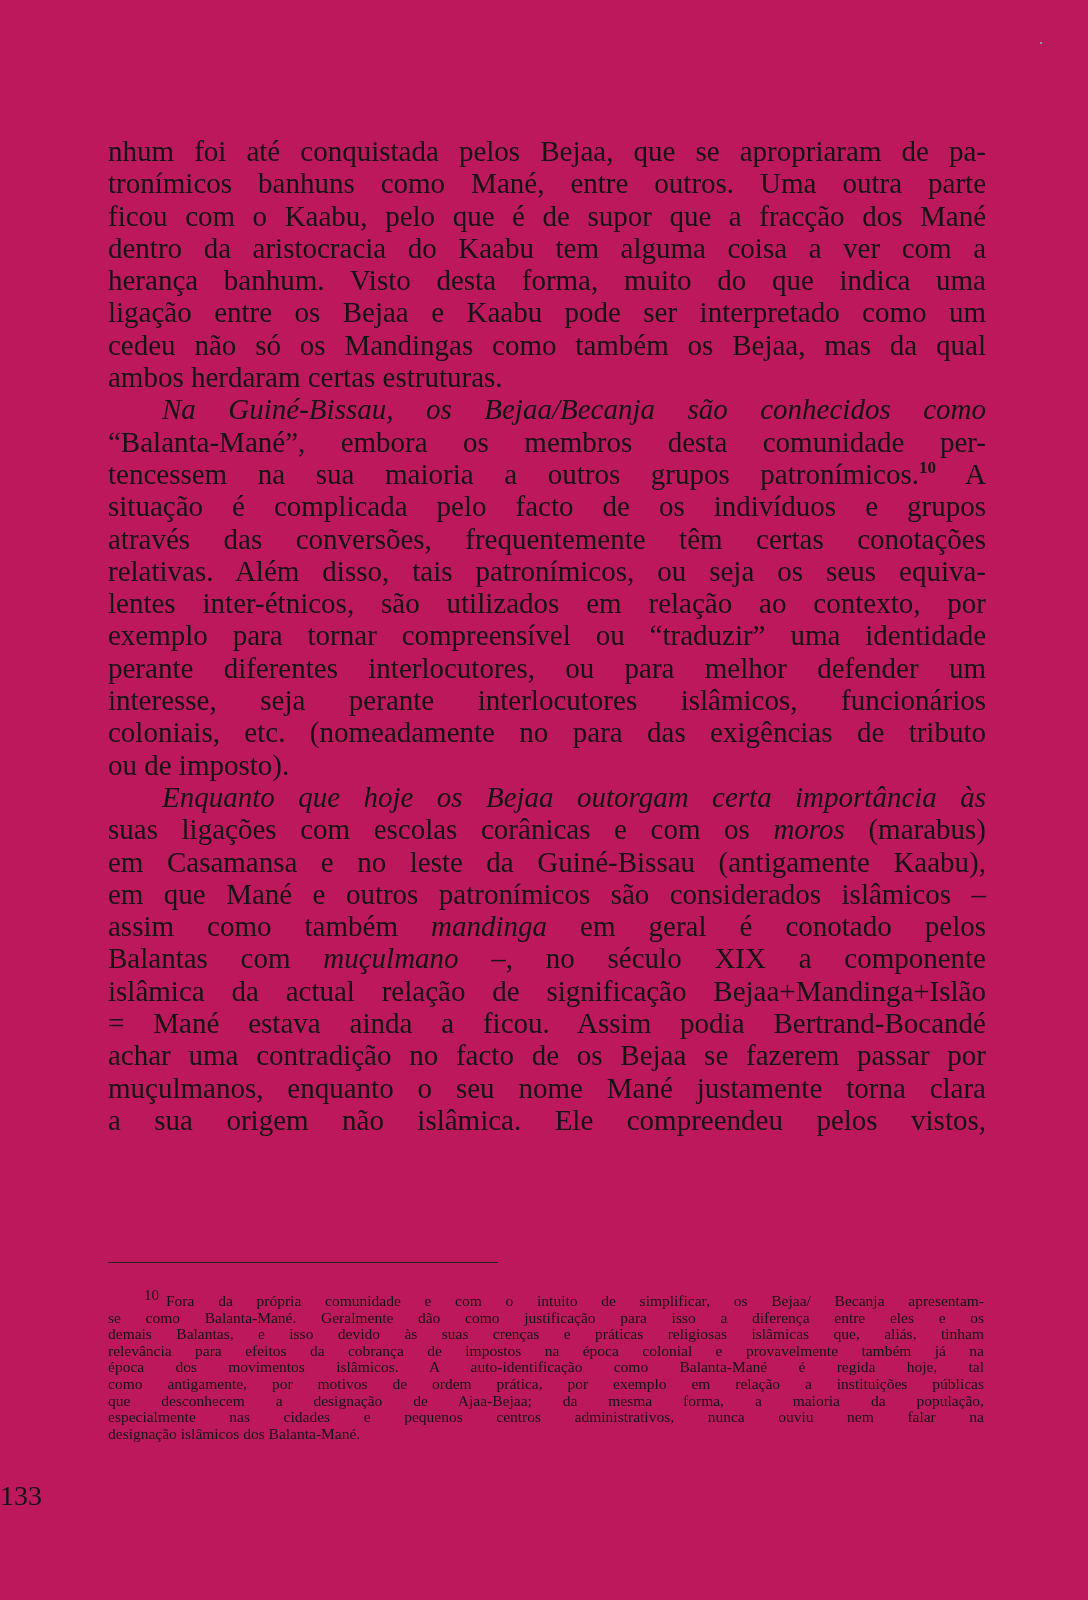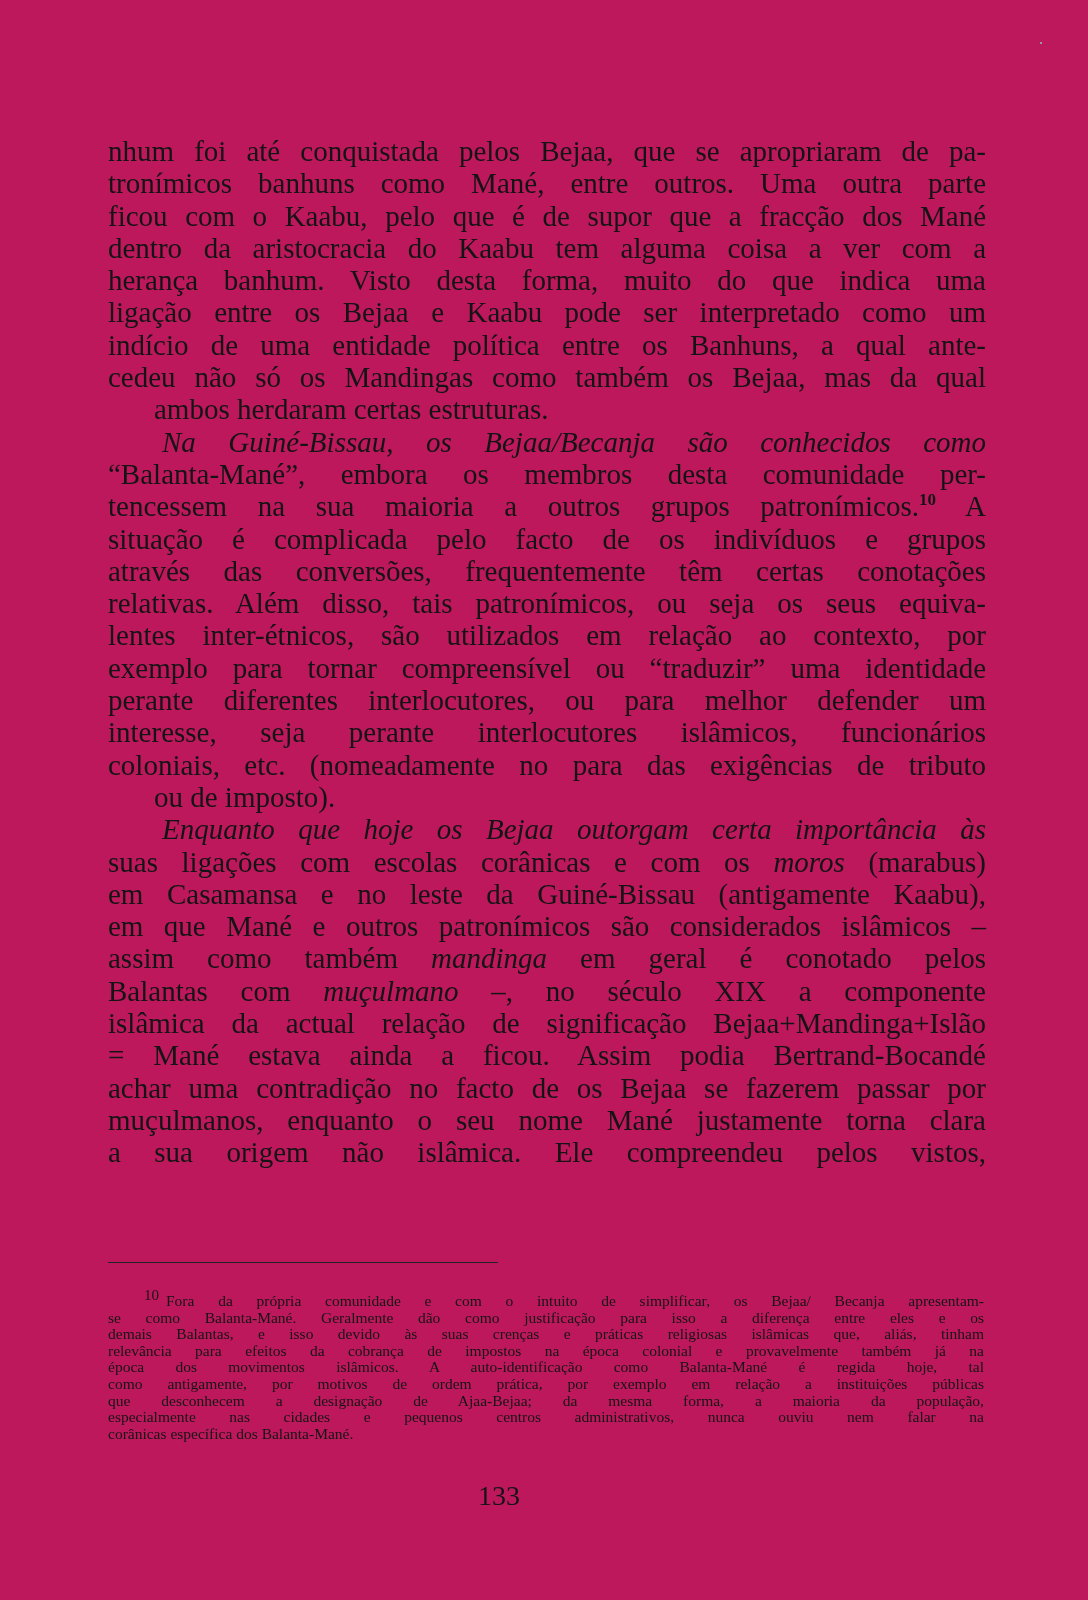--- a/index.html
+++ b/index.html
@@ -4,55 +4,54 @@
 <style>
   html, body { margin: 0; padding: 0; background: #ffffff; }
   body { width: 1088px; height: 1600px; position: relative; overflow: hidden; color: #141414; }
   .page { position: absolute; left: 0; top: 0; width: 1088px; height: 1600px; background: #be185d; }
   .body-text {
     position: absolute; left: 108px; top: 135px; width: 878px;
     font-family: "Liberation Serif", "DejaVu Serif", serif;
     font-size: 29px; line-height: 32.3px;
   }
   .line { display: block; height: 32.3px; white-space: nowrap; text-align: justify; text-align-last: justify; }
-  .line.last { text-align-last: left; margin-left: 46px; }
+  .line.last { text-align-last: left; }
   .line.indent { padding-left: 54px; font-style: italic; }
   .it { font-style: italic; margin-top: 15px; }
   sup { font-size: 17px; line-height: 0; vertical-align: 11px; font-weight: bold; }
   .rule { position: absolute; left: 108px; top: 1262px; width: 390px; height: 0; border-top: 1.5px solid #222; }
   .footnotes {
     position: absolute; left: 108px; top: 1293px; width: 876px;
     font-family: "Liberation Serif", "DejaVu Serif", serif;
     font-size: 15.5px; line-height: 16.6px;
   }
   .fn-line { display: block; white-space: nowrap; text-align: justify; text-align-last: justify; height: 16.6px; }
   .fn-line.last { text-align-last: left; }
   .fn-line.first { padding-left: 36px; position: relative; }
   .fn-num { position: absolute; left: 36px; top: -6px; font-size: 15px; }
   .fn-first-text { padding-left: 22px; }
   .page-number {
-    position: absolute; left: 0; width: 998px; top: 1480px; text-align: center;
+    position: absolute; left: 0; width: 998px; top: 1480px; 
     font-family: "Liberation Serif", "DejaVu Serif", serif; font-size: 28px;
   }
   .speck { position: absolute; left: 1040px; top: 42px; width: 2px; height: 2px; background: #999; }
 </style>
 </head>
 <body>
 
 <div class="page">
   <div class="speck"></div>
 
   <div class="body-text">
     <span class="line">nhum foi até conquistada pelos Bejaa, que se apropriaram de pa-</span>
     <span class="line">tronímicos banhuns como Mané, entre outros. Uma outra parte</span>
     <span class="line">ficou com o Kaabu, pelo que é de supor que a fracção dos Mané</span>
     <span class="line">dentro da aristocracia do Kaabu tem alguma coisa a ver com a</span>
     <span class="line">herança banhum. Visto desta forma, muito do que indica uma</span>
     <span class="line">ligação entre os Bejaa e Kaabu pode ser interpretado como um</span>
-    <span class="line">indício de uma entidade política entre os Banhuns, a qual ante-</span>
     <span class="line">cedeu não só os Mandingas como também os Bejaa, mas da qual</span>
     <span class="line last">ambos herdaram certas estruturas.</span>
 
     <span class="line indent">Na Guiné-Bissau, os Bejaa/Becanja são conhecidos como</span>
     <span class="line">“Balanta-Mané”, embora os membros desta comunidade per-</span>
     <span class="line"><span>tencessem na sua maioria a outros grupos patronímicos.</span><sup>10</sup><span> A</span></span>
     <span class="line">situação é complicada pelo facto de os indivíduos e grupos</span>
     <span class="line">através das conversões, frequentemente têm certas conotações</span>
     <span class="line">relativas. Além disso, tais patronímicos, ou seja os seus equiva-</span>
     <span class="line">lentes inter-étnicos, são utilizados em relação ao contexto, por</span>
@@ -79,17 +78,17 @@
 
   <div class="footnotes">
     <span class="fn-line first"><span class="fn-num">10</span><span class="fn-first-text">Fora da própria comunidade e com o intuito de simplificar, os Bejaa/ Becanja apresentam-</span></span>
     <span class="fn-line">se como Balanta-Mané. Geralmente dão como justificação para isso a diferença entre eles e os</span>
     <span class="fn-line">demais Balantas, e isso devido às suas crenças e práticas religiosas islâmicas que, aliás, tinham</span>
     <span class="fn-line">relevância para efeitos da cobrança de impostos na época colonial e provavelmente também já na</span>
     <span class="fn-line">época dos movimentos islâmicos. A auto-identificação como Balanta-Mané é regida hoje, tal</span>
     <span class="fn-line">como antigamente, por motivos de ordem prática, por exemplo em relação a instituições públicas</span>
     <span class="fn-line">que desconhecem a designação de Ajaa-Bejaa; da mesma forma, a maioria da população,</span>
     <span class="fn-line">especialmente nas cidades e pequenos centros administrativos, nunca ouviu nem falar na</span>
-    <span class="fn-line last">corânicas específica dos Balanta-Mané.</span>
+    <span class="fn-line last">designação islâmicos dos Balanta-Mané.</span>
   </div>
 
   <div class="page-number">133</div>
 </div>
 
 </body></html>

